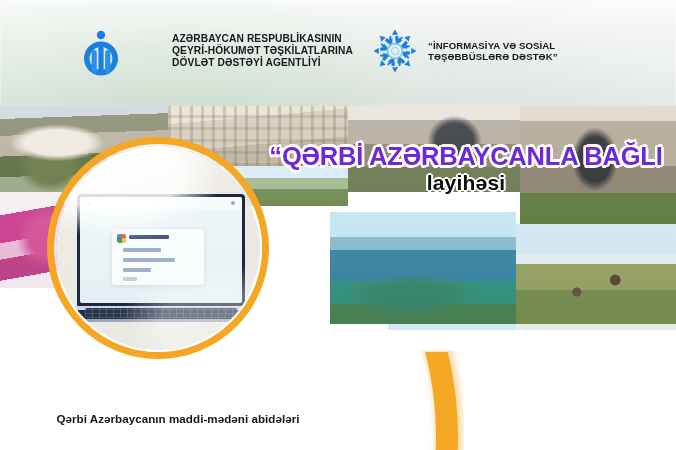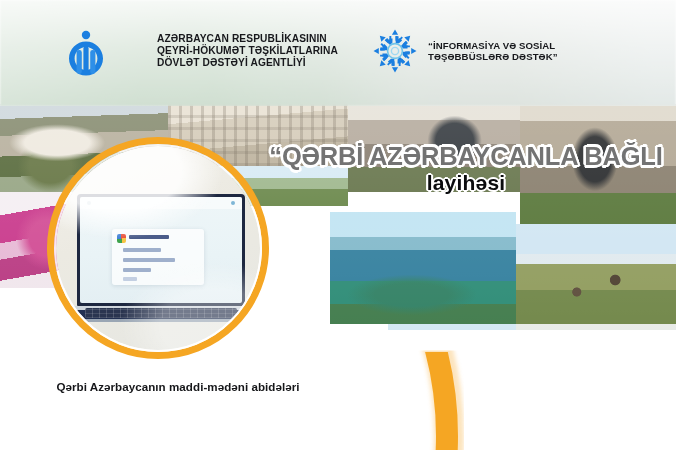--- a/index.html
+++ b/index.html
@@ -25,21 +25,21 @@
       radial-gradient(circle at 88% 88%, rgba(175,190,185,.45) 0 24%, rgba(255,255,255,0) 56%),
       linear-gradient(180deg,#fdfdfd 0%,#f8fafb 48%,#eef3f1 78%,#e8eeec 100%);
     filter:blur(1px);
   }
   .header-veil{
     position:absolute; inset:0;
     background:linear-gradient(180deg, rgba(255,255,255,.88) 0%, rgba(255,255,255,.62) 45%, rgba(255,255,255,.42) 100%);
   }
 
   .logo-block{ position:absolute; display:flex; align-items:center; gap:9px; }
-  .logo-block.agency{ left:63px; top:26px;gap:48px; }
+  .logo-block.agency{ left:78px; top:26px;gap:48px; }
   .logo-block.ngo{ left:371px; top:27px;justify-content:center; }
 
   .logo-mark{ flex:0 0 auto; display:block; }
 
   .logo-text{ line-height:1.17; }
   .logo-text .ln{
     display:block; color:#17181c; font-weight:bold; letter-spacing:.1px;
     white-space:nowrap;
   }
   .agency .logo-text .ln{ font-size:10.2px; }
@@ -110,21 +110,21 @@
   .ph-greenhill{
     background:linear-gradient(180deg,#d7eaf4 0 30%,#9fb88e 30% 58%,#6d8a4e 58% 100%);
   }
 
   
   .title-wrap{
     position:absolute; left:264px; top:142px; width:404px;
     z-index:30; text-align:center;
   }
   .title-line{
-    display:block; color:#737373; font-weight:bold;
+    display:block; color:#6d28d9; font-weight:bold;
     font-size:25.5px; line-height:1.12; letter-spacing:-.2px; white-space:nowrap;
     text-shadow:
       -2.2px 0 0 #fff, 2.2px 0 0 #fff, 0 -2.2px 0 #fff, 0 2.2px 0 #fff,
       -1.6px -1.6px 0 #fff, 1.6px -1.6px 0 #fff, -1.6px 1.6px 0 #fff, 1.6px 1.6px 0 #fff,
       -2.6px -1px 0 #fff, 2.6px 1px 0 #fff, -1px 2.6px 0 #fff, 1px -2.6px 0 #fff;
   }
   .title-line.l2{ font-size:25.5px; }
   .title-sub{
     display:block; color:#0b0c0e; font-weight:bold;
     font-size:21px; letter-spacing:.2px;
@@ -230,21 +230,21 @@
     border-radius:2px;
   }
 
   
   .caption{
     position:absolute; left:18px; top:379px; width:320px;
     z-index:40; text-align:center;
   }
   .caption .cl{
     display:block; color:#151619; font-weight:bold;
-    font-size:11.6px; line-height:1.45; letter-spacing:.05px;
+    font-size:11.6px; line-height:1.45; letter-spacing:.05px;margin-top:32px;
   }
 </style>
 </head>
 <body>
 
 <div class="poster">
 
   <div class="collage">
     <div id="collage-host">
         <div class="tile ph-bridge" style="left: 0px; top: 0px; width: 168px; height: 88px;"></div>

